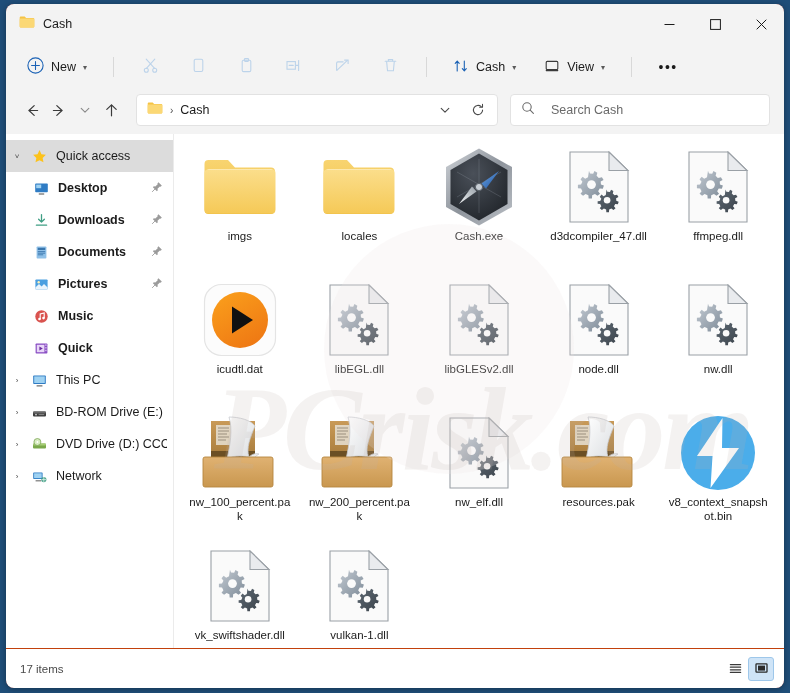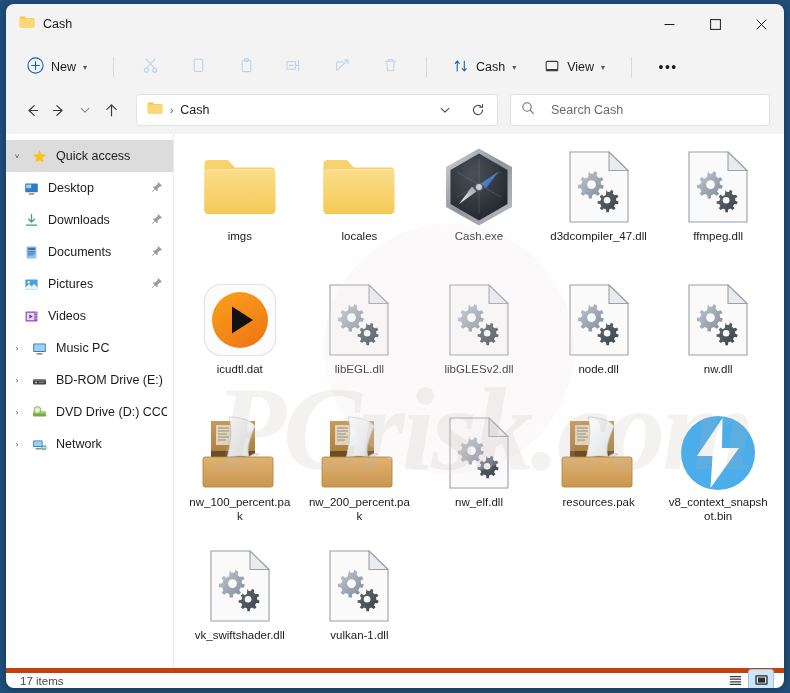--- a/index.html
+++ b/index.html
@@ -188,21 +188,21 @@
     display: flex; align-items: center; justify-content: center;
     margin-right: 6px;
   }
   .nav-label { overflow: hidden; }
   .nav-pin {
     position: absolute;
     right: 10px;
     color: #9b9b9b;
     font-size: 11px;
   }
-  .nav-item.child { padding-left: 14px; }
+  .nav-item.child { padding-left: 24px; font-weight: bold; }
 
   
   #file-area {
     flex: 1 1 auto;
     position: relative;
     overflow: hidden;
     background: #ffffff;
   }
   #file-grid {
     display: grid;
@@ -257,24 +257,24 @@
   #watermark .wm-glass {
     position: absolute;
     left: 150px; top: 90px;
     width: 250px; height: 250px;
     border-radius: 50%;
     background: rgba(235,228,226,.22);
   }
 
   
   #status-bar {
-    height: 20px;
+    height: 40px;
     flex: 0 0 auto;
     background: #ffffff;
-    border-top: 5px solid #c2410c;
+    border-top: 1px solid #c2410c;
     display: flex;
     align-items: center;
     padding: 0 10px 0 14px;
   }
   #status-text {
     font-size: 11.5px;
     color: #4a4a4a;
   }
   .status-spacer { flex: 1; }
   .view-toggle {
@@ -541,40 +541,51 @@
           </span>
           <span class="nav-label">Pictures</span>
           <span class="nav-pin"><svg width="12" height="12" viewBox="0 0 12 12">
               <path d="M7.4 1.2l3.4 3.4-1.1 1.1-0.8-0.3-2.4 2.4 0.3 1.5-0.9 0.9-4-4 0.9-0.9 1.5 0.3 2.4-2.4-0.3-0.8z" fill="#9b9b9b"></path>
               <path d="M4.1 7.9L1.4 10.6" stroke="#9b9b9b" stroke-width="0.9" stroke-linecap="round"></path>
             </svg></span>
         </div>
         <div class="nav-item child">
           <span class="nav-ico">
             <svg width="15" height="15" viewBox="0 0 15 15">
+              <circle cx="7.5" cy="7.5" r="6.2" fill="#d9534f"></circle>
+              <path d="M6.2 9.8V4.9l4-0.9v4.8" fill="none" stroke="#fff" stroke-width="1.1" stroke-linecap="round"></path>
+              <circle cx="5.5" cy="10" r="1.3" fill="#fff"></circle>
+              <circle cx="9.5" cy="9.1" r="1.3" fill="#fff"></circle>
+            </svg>
+          </span>
+          <span class="nav-label">Music</span>
+        </div>
+        <div class="nav-item child">
+          <span class="nav-ico">
+            <svg width="15" height="15" viewBox="0 0 15 15">
               <rect x="1.6" y="2.4" width="11.8" height="10.2" rx="0.8" fill="#8a4fc4"></rect>
               <rect x="2.8" y="3.8" width="7.6" height="7.4" fill="#e8d6f7"></rect>
               <path d="M5.4 5.6l3.4 1.9-3.4 1.9z" fill="#6a2fa0"></path>
               <rect x="11.2" y="3.4" width="1.4" height="1.4" fill="#d8c0ef"></rect>
               <rect x="11.2" y="6.1" width="1.4" height="1.4" fill="#d8c0ef"></rect>
               <rect x="11.2" y="8.8" width="1.4" height="1.4" fill="#d8c0ef"></rect>
             </svg>
           </span>
-          <span class="nav-label">Videos</span>
+          <span class="nav-label">Quick</span>
         </div>
         <div class="nav-item">
           <span class="nav-chev">›</span>
           <span class="nav-ico">
             <svg width="15" height="15" viewBox="0 0 15 15">
               <rect x="1.2" y="2.4" width="12.6" height="8.6" rx="0.8" fill="#2f7cc4"></rect>
               <rect x="2.2" y="3.4" width="10.6" height="6.6" fill="#9fd2f2"></rect>
               <path d="M4.6 12.4h5.8v1H4.6z" fill="#4a4a4a"></path>
             </svg>
           </span>
-          <span class="nav-label">Music PC</span>
+          <span class="nav-label">This PC</span>
         </div>
         <div class="nav-item">
           <span class="nav-chev">›</span>
           <span class="nav-ico">
             <svg width="15" height="15" viewBox="0 0 15 15">
               <rect x="1" y="6.4" width="13" height="5" rx="1" fill="#3c3c3c"></rect>
               <rect x="1" y="6.4" width="13" height="2" rx="1" fill="#6a6a6a"></rect>
               <circle cx="4" cy="9.6" r="0.9" fill="#cfcfcf"></circle>
               <rect x="6.6" y="9.1" width="5.6" height="1" fill="#8a8a8a"></rect>
             </svg>

